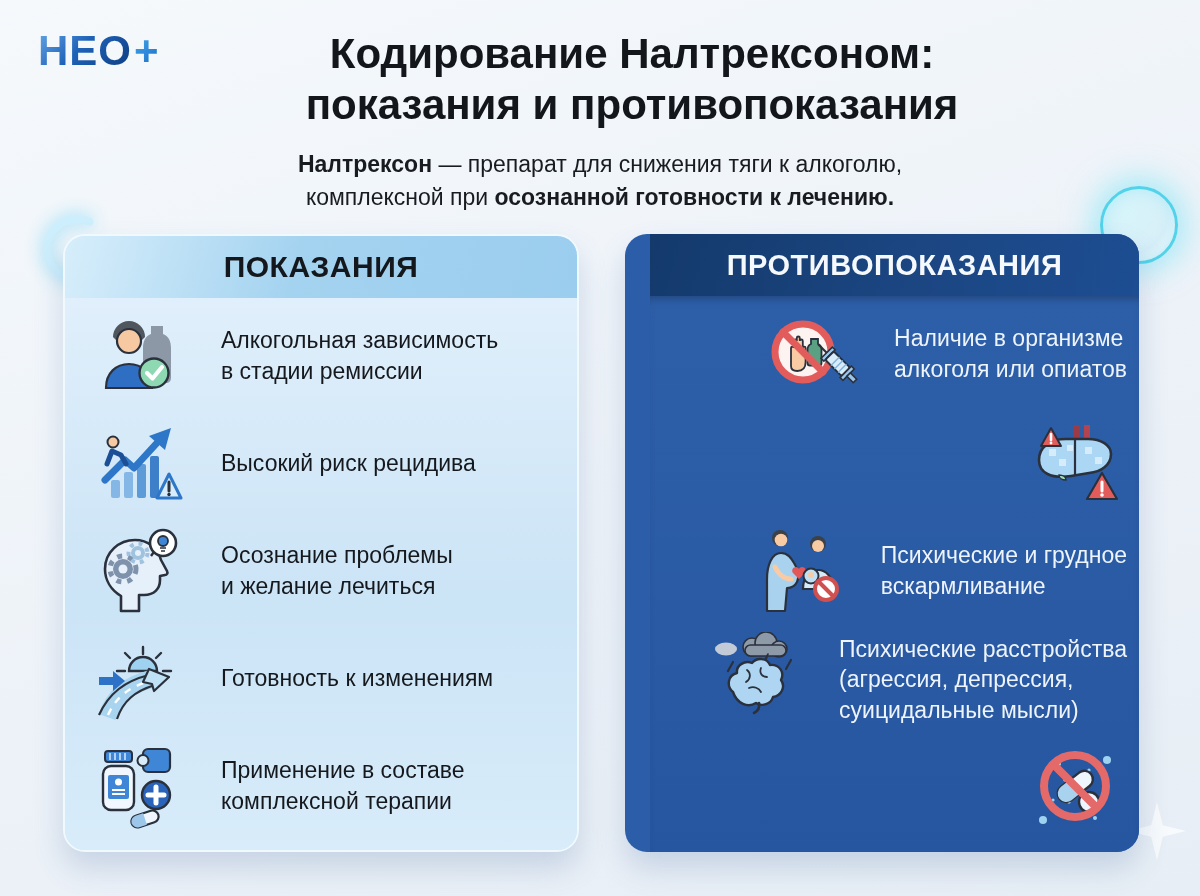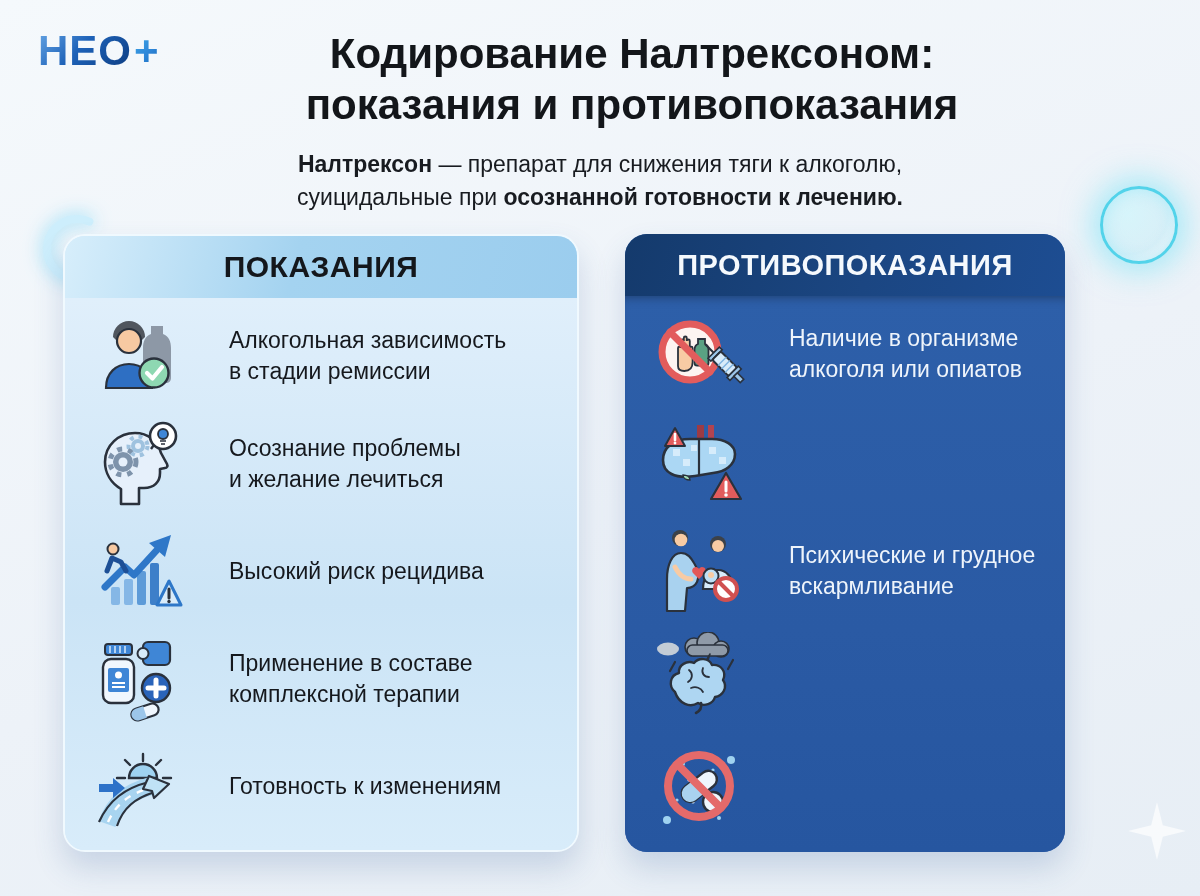--- a/index.html
+++ b/index.html
@@ -34,21 +34,21 @@
     text-align:center;font-size:23px;line-height:1.42;color:#181b20;
   }
   .subtitle b{font-weight:700;}
   
   .panel{
     position:absolute;top:234px;height:618px;border-radius:22px;
     box-shadow:0 16px 30px rgba(55,95,155,.20);
     display:flex;flex-direction:column;box-sizing:border-box;overflow:hidden;
   }
   .panel-left{left:63px;width:516px;border:2px solid #f0f9fe;background:#d5eafa;}
-  .panel-right{left:625px;width:440px;background:#2b5da8;}
+  .panel-right{left:625px;width:514px;background:#2b5da8;padding-left:25px;}
   .panel-header{
     flex:0 0 62px;display:flex;align-items:center;justify-content:center;
     font-weight:800;letter-spacing:.5px;
   }
   .panel-left  .panel-header{
     background:linear-gradient(105deg,#d7eefb 0%,#a4d3f0 45%,#9bcdee 100%);
     color:#14171c;font-size:30px;
   }
   .panel-right .panel-header{
     background:linear-gradient(105deg,#143a6c 0%,#1b4682 55%,#1d4d92 100%);
@@ -57,22 +57,23 @@
   .panel-body{
     flex:1;display:flex;flex-direction:column;justify-content:space-between;
     padding:10px 12px 16px 0;
   }
   .panel-left .panel-body{
     background:linear-gradient(180deg,#e0effb 0%,#cbe4f6 55%,#d8ecfa 100%);
   }
   .panel-right .panel-body{
     background:linear-gradient(180deg,#2d5fa9 0%,#2a5aa4 60%,#2656a0 100%);
     box-shadow:inset 0 8px 12px -8px rgba(0,0,0,.40);
-  }
-  .row{display:flex;align-items:center;min-height:94px;gap:8px;}
+    align-items:flex-end;
+  }
+  .row{display:flex;align-items:center;min-height:94px;}
   .panel-left  .row .row-icon{margin-left:26px;}
   .panel-right .row .row-icon{margin-left:26px;}
   .row-icon{flex:0 0 100px;height:96px;display:flex;align-items:center;justify-content:center;}
   .row-icon svg{width:96px;height:96px;display:block;}
   .row-text{
     white-space:pre-line;font-size:23px;line-height:1.33;
     margin-left:30px;
   }
   .panel-left  .row-text{color:#15181d;}
   .panel-right .row-text{color:#eef4fb;}
@@ -105,39 +106,57 @@
 <div class="sparkle"></div>
 
 <div class="logo">
   <span class="word">НЕО</span><span class="plus">+</span>
 </div>
 
 <h1 class="title" style="margin:0">Кодирование Налтрексоном:
 показания и противопоказания</h1>
 <div class="subtitle">
   <b>Налтрексон</b><span> — препарат для снижения тяги к алкоголю,</span><br>
-  <span>суицидальные при </span><b>осознанной готовности к лечению.</b>
+  <span>комплексной при </span><b>осознанной готовности к лечению.</b>
 </div>
 
 <section class="panel panel-left">
   <div class="panel-header">ПОКАЗАНИЯ</div>
   <div class="panel-body">
       <div class="row">
         <div class="row-icon">
           <svg viewBox="0 0 96 96">
   <path d="M58 18h12v8c6 2 8 8 8 14v30c0 3-2 5-5 5H55c-3 0-5-2-5-5V40c0-6 2-12 8-14z" fill="#8d98a6"></path>
   <path d="M20 29a16 16 0 0 1 32 0l-4 4H24z" fill="#50565e"></path>
   <circle cx="36" cy="33" r="12" fill="#f7c9a2" stroke="#2a313c" stroke-width="2.2"></circle>
   <path d="M13 80c0-15 10-24 23-24s23 9 23 24z" fill="#2e6fc3" stroke="#2a313c" stroke-width="2.2"></path>
   <circle cx="61" cy="65" r="14.5" fill="#8ed8b2" stroke="#2a313c" stroke-width="2.4"></circle>
   <path d="M54 65l5.5 5.5L69 59" fill="none" stroke="#fff" stroke-width="4.2" stroke-linecap="round" stroke-linejoin="round"></path>
 </svg>
         </div>
         <div class="row-text">Алкогольная зависимость
 в стадии ремиссии</div>
+      </div>
+      <div class="row">
+        <div class="row-icon">
+          <svg viewBox="0 0 96 96">
+  <rect x="18" y="64" width="9" height="18" rx="2" fill="#85b7e6"></rect>
+  <rect x="31" y="56" width="9" height="26" rx="2" fill="#85b7e6"></rect>
+  <rect x="44" y="48" width="9" height="34" rx="2" fill="#5d9bd8"></rect>
+  <rect x="57" y="40" width="9" height="42" rx="2" fill="#3d7fc9"></rect>
+  <path d="M12 64L32 44l9 8 22-24" fill="none" stroke="#2e77c8" stroke-width="7" stroke-linecap="round" stroke-linejoin="round"></path>
+  <polygon points="56,20 78,12 72,34" fill="#2e77c8"></polygon>
+  <circle cx="20" cy="26" r="5.5" fill="#f7c9a2" stroke="#2a313c" stroke-width="2"></circle>
+  <path d="M14 48l5-13 9 4 5 9" fill="none" stroke="#1d4f96" stroke-width="5" stroke-linecap="round" stroke-linejoin="round"></path>
+  <polygon points="64,82 88,82 76,58" fill="#d9ecfa" stroke="#2e77c8" stroke-width="3" stroke-linejoin="round"></polygon>
+  <path d="M76 66v9" stroke="#2a313c" stroke-width="3" stroke-linecap="round"></path>
+  <circle cx="76" cy="78.5" r="1.7" fill="#2a313c"></circle>
+</svg>
+        </div>
+        <div class="row-text">Высокий риск рецидива</div>
       </div>
       <div class="row">
         <div class="row-icon">
           <svg viewBox="0 0 96 96">
   <path d="M28 88V73C18 67 12 57 12 46 12 29 26 17 42 17c13 0 23 8 26 20l6 11c1 2 0 4-2 4l-5 1v4c0 9-6 15-16 15h-5v16z" fill="#e6f0fb" stroke="#2a313c" stroke-width="2.6" stroke-linejoin="round"></path>
   <circle cx="30" cy="46" r="13" fill="none" stroke="#7e93ab" stroke-width="5" stroke-dasharray="5 6"></circle>
   <circle cx="30" cy="46" r="10" fill="#7e93ab"></circle>
             <circle cx="30" cy="46" r="4.5" fill="#e6f0fb"></circle>
   <circle cx="45" cy="30" r="9.5" fill="none" stroke="#9fc2df" stroke-width="4" stroke-dasharray="4 5"></circle>
   <circle cx="45" cy="30" r="7" fill="#9fc2df"></circle>
@@ -147,34 +166,31 @@
   <circle cx="70" cy="18" r="5" fill="#3f86d6" stroke="#2a313c" stroke-width="1.8"></circle>
   <path d="M67 25h6M68 28h4" stroke="#2a313c" stroke-width="1.6"></path>
 </svg>
         </div>
         <div class="row-text">Осознание проблемы
 и желание лечиться</div>
       </div>
       <div class="row">
         <div class="row-icon">
           <svg viewBox="0 0 96 96">
-  <rect x="18" y="64" width="9" height="18" rx="2" fill="#85b7e6"></rect>
-  <rect x="31" y="56" width="9" height="26" rx="2" fill="#85b7e6"></rect>
-  <rect x="44" y="48" width="9" height="34" rx="2" fill="#5d9bd8"></rect>
-  <rect x="57" y="40" width="9" height="42" rx="2" fill="#3d7fc9"></rect>
-  <path d="M12 64L32 44l9 8 22-24" fill="none" stroke="#2e77c8" stroke-width="7" stroke-linecap="round" stroke-linejoin="round"></path>
-  <polygon points="56,20 78,12 72,34" fill="#2e77c8"></polygon>
-  <circle cx="20" cy="26" r="5.5" fill="#f7c9a2" stroke="#2a313c" stroke-width="2"></circle>
-  <path d="M14 48l5-13 9 4 5 9" fill="none" stroke="#1d4f96" stroke-width="5" stroke-linecap="round" stroke-linejoin="round"></path>
-  <polygon points="64,82 88,82 76,58" fill="#d9ecfa" stroke="#2e77c8" stroke-width="3" stroke-linejoin="round"></polygon>
-  <path d="M76 66v9" stroke="#2a313c" stroke-width="3" stroke-linecap="round"></path>
-  <circle cx="76" cy="78.5" r="1.7" fill="#2a313c"></circle>
-</svg>
-        </div>
-        <div class="row-text">Высокий риск рецидива</div>
+  <path d="M36 40a14 14 0 0 1 28 0z" fill="#9fd2f0" stroke="#2a313c" stroke-width="2.4"></path>
+  <path d="M50 16v7M32 22l5 5M68 22l-5 5M24 40h8M70 40h8" stroke="#2a313c" stroke-width="2.4" stroke-linecap="round"></path>
+  <path d="M14 86C22 64 36 54 58 48" stroke="#a8d4f0" stroke-width="18" fill="none"></path>
+  <path d="M6 84C16 62 32 50 56 44" stroke="#2a313c" stroke-width="2.2" fill="none"></path>
+  <path d="M24 88C30 70 42 60 62 54" stroke="#2a313c" stroke-width="2.2" fill="none"></path>
+  <path d="M15 84C23 66 36 56 57 50" stroke="#fff" stroke-width="2.4" stroke-dasharray="7 7" fill="none"></path>
+  <path d="M56 38l20 8-15 14-2-7-9-2z" fill="#bfe2f6" stroke="#2a313c" stroke-width="2.2" stroke-linejoin="round"></path>
+  <path d="M6 46h14v-6l12 10-12 10v-6H6z" fill="#2e72c8"></path>
+</svg>
+        </div>
+        <div class="row-text">Готовность к изменениям</div>
       </div>
       <div class="row">
         <div class="row-icon">
           <svg viewBox="0 0 96 96">
   <rect x="12" y="13" width="27" height="11" rx="3" fill="#3f86d6" stroke="#2a313c" stroke-width="2"></rect>
   <path d="M17 15v7M22 15v7M27 15v7M32 15v7" stroke="#cfe4f8" stroke-width="1.6"></path>
   <rect x="10" y="28" width="31" height="44" rx="8" fill="#f0f7fe" stroke="#2a313c" stroke-width="2.4"></rect>
   <rect x="15" y="37" width="21" height="24" rx="2" fill="#3f86d6"></rect>
   <circle cx="25.5" cy="44" r="3.5" fill="#fff"></circle>
   <path d="M19 52h13M19 56h13" stroke="#fff" stroke-width="1.8"></path>
@@ -184,35 +200,20 @@
   <path d="M63 49v16M55 57h16" stroke="#fff" stroke-width="5" stroke-linecap="round"></path>
   <g transform="rotate(-18 52 81)">
     <rect x="38" y="75" width="28" height="12" rx="6" fill="#f0f7fe" stroke="#2a313c" stroke-width="2.2"></rect>
     <path d="M38 81a6 6 0 0 1 6-6h8v12h-8a6 6 0 0 1-6-6z" fill="#9cc6ea"></path>
   </g>
 </svg>
         </div>
         <div class="row-text">Применение в составе
 комплексной терапии</div>
       </div>
-      <div class="row">
-        <div class="row-icon">
-          <svg viewBox="0 0 96 96">
-  <path d="M36 40a14 14 0 0 1 28 0z" fill="#9fd2f0" stroke="#2a313c" stroke-width="2.4"></path>
-  <path d="M50 16v7M32 22l5 5M68 22l-5 5M24 40h8M70 40h8" stroke="#2a313c" stroke-width="2.4" stroke-linecap="round"></path>
-  <path d="M14 86C22 64 36 54 58 48" stroke="#a8d4f0" stroke-width="18" fill="none"></path>
-  <path d="M6 84C16 62 32 50 56 44" stroke="#2a313c" stroke-width="2.2" fill="none"></path>
-  <path d="M24 88C30 70 42 60 62 54" stroke="#2a313c" stroke-width="2.2" fill="none"></path>
-  <path d="M15 84C23 66 36 56 57 50" stroke="#fff" stroke-width="2.4" stroke-dasharray="7 7" fill="none"></path>
-  <path d="M56 38l20 8-15 14-2-7-9-2z" fill="#bfe2f6" stroke="#2a313c" stroke-width="2.2" stroke-linejoin="round"></path>
-  <path d="M6 46h14v-6l12 10-12 10v-6H6z" fill="#2e72c8"></path>
-</svg>
-        </div>
-        <div class="row-text">Готовность к изменениям</div>
-      </div>
     </div>
 </section>
 
 <section class="panel panel-right">
   <div class="panel-header">ПРОТИВОПОКАЗАНИЯ</div>
   <div class="panel-body">
       <div class="row">
         <div class="row-icon">
           <svg viewBox="0 0 96 96">
   <circle cx="37" cy="46" r="28" fill="#fdf4f1" stroke="#2a313c" stroke-width="2"></circle>
@@ -287,20 +288,23 @@
               <circle cx="68" cy="17" r="8"></circle>
     <rect x="34" y="13" width="41" height="11" rx="5.5"></rect>
   </g>
   <polygon points="57,22 47,40 54,40 44,60" fill="#f2e38a" stroke="#2a313c" stroke-width="1.6" stroke-linejoin="round"></polygon>
   <path d="M22 30l-5 9M80 28l-5 9" stroke="#2a313c" stroke-width="2.2" stroke-linecap="round"></path>
   <path d="M22 60c-7-6-5-17 4-19-1-8 8-13 15-10 5-6 15-5 18 2 9-1 15 7 11 15 5 7 0 16-8 17-2 7-11 10-17 6-8 5-19 1-23-11z" fill="#aed6f2" stroke="#2a313c" stroke-width="2.4" stroke-linejoin="round"></path>
   <path d="M36 38c4 3 4 9-1 12M50 36c-2 5 1 9 6 9M38 56c5-2 10 0 12 4" fill="none" stroke="#2a313c" stroke-width="1.8" stroke-linecap="round"></path>
   <path d="M48 71c1 5-1 8-5 10" stroke="#2a313c" stroke-width="2.6" fill="none" stroke-linecap="round"></path>
 </svg>
         </div>
+        <div class="row-text">Психические расстройства
+(агрессия, депрессия,
+суицидальные мысли)</div>
       </div>
       <div class="row">
         <div class="row-icon">
           <svg viewBox="0 0 96 96">
   <g fill="#9fd2f0">
     <circle cx="14" cy="80" r="4"></circle>
               <circle cx="78" cy="20" r="4"></circle>
               <circle cx="30" cy="24" r="2"></circle>
     <circle cx="66" cy="78" r="2"></circle>
               <circle cx="24" cy="60" r="1.6"></circle>

